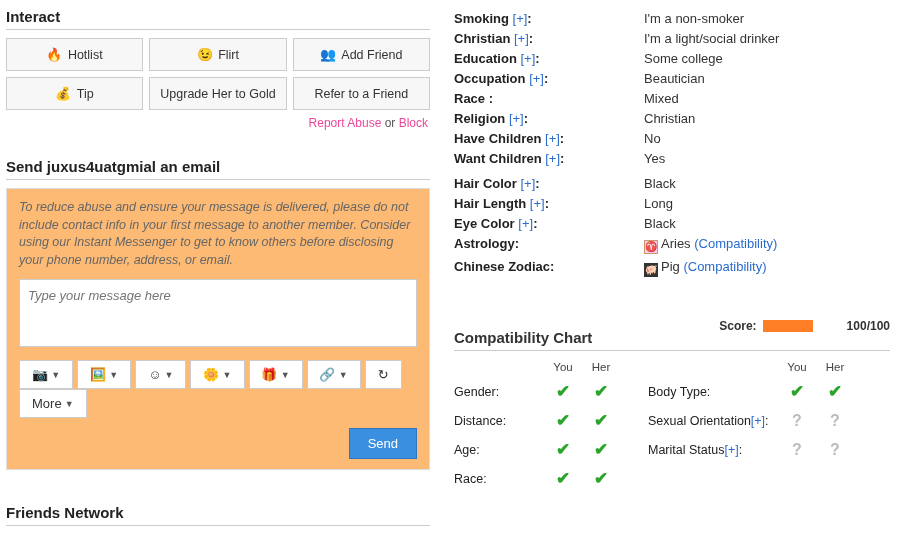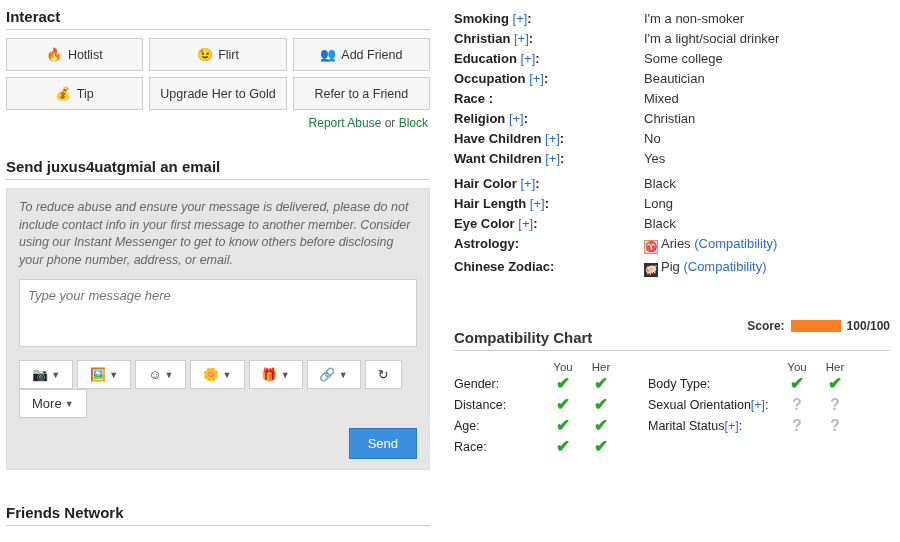--- a/index.html
+++ b/index.html
@@ -46,25 +46,25 @@
     gap: 5px;
   }
   .btn .ico { font-size: 13px; color: #555; }
 
   .report-line {
     text-align: right;
     font-size: 12px;
     margin: 6px 2px 28px 0;
     color: #555;
   }
-  .report-line a { color: #15803d; text-decoration: none; cursor: pointer; }
+  .report-line a { color: #ec4899; text-decoration: none; cursor: pointer; }
 
   
   .email-box {
-    background: #e5e5e5;
+    background: #fdba74;
     border: 1px solid #ddd;
     padding: 10px 12px;
   }
   .email-warn {
     font-style: italic;
     color: #666;
     font-size: 12.5px;
     line-height: 1.4;
     margin-bottom: 10px;
   }
@@ -160,26 +160,26 @@
     margin-top: 26px;
     margin-bottom: 10px;
   }
   .compat-head h2 { font-size: 15px; font-weight: bold; margin-top: 24px; }
   .compat-head .score-lbl { margin-left: auto; font-size: 12px; font-weight: bold; }
   .score-bar {
     width: 50px; height: 12px;
     background: #ff7f27;
     margin: 0 6px;
   }
-  .score-val { font-size: 12px; font-weight: bold; }
+  .score-val { font-size: 12px; font-weight: bold; margin-left: 28px; }
 
   .compat-grid {
     display: grid;
     grid-template-columns: 90px 38px 38px 28px 130px 38px 38px;
-    row-gap: 0;
+    row-gap: 8px;
     align-items: center;
     font-size: 12.5px;
   }
   .compat-grid .hdr { font-size: 11.5px; color: #444; text-align: center; }
   .compat-grid .lab { font-weight: normal; color: #222; }
   .compat-grid .lab .plus { color: #2a6bcc; cursor: pointer; }
   .check { color: #2aa52a; font-size: 17px; font-weight: bold; text-align: center; }
   .qmark { color: #bbb; font-size: 16px; font-weight: bold; text-align: center; }
   .sp {}
 </style>

